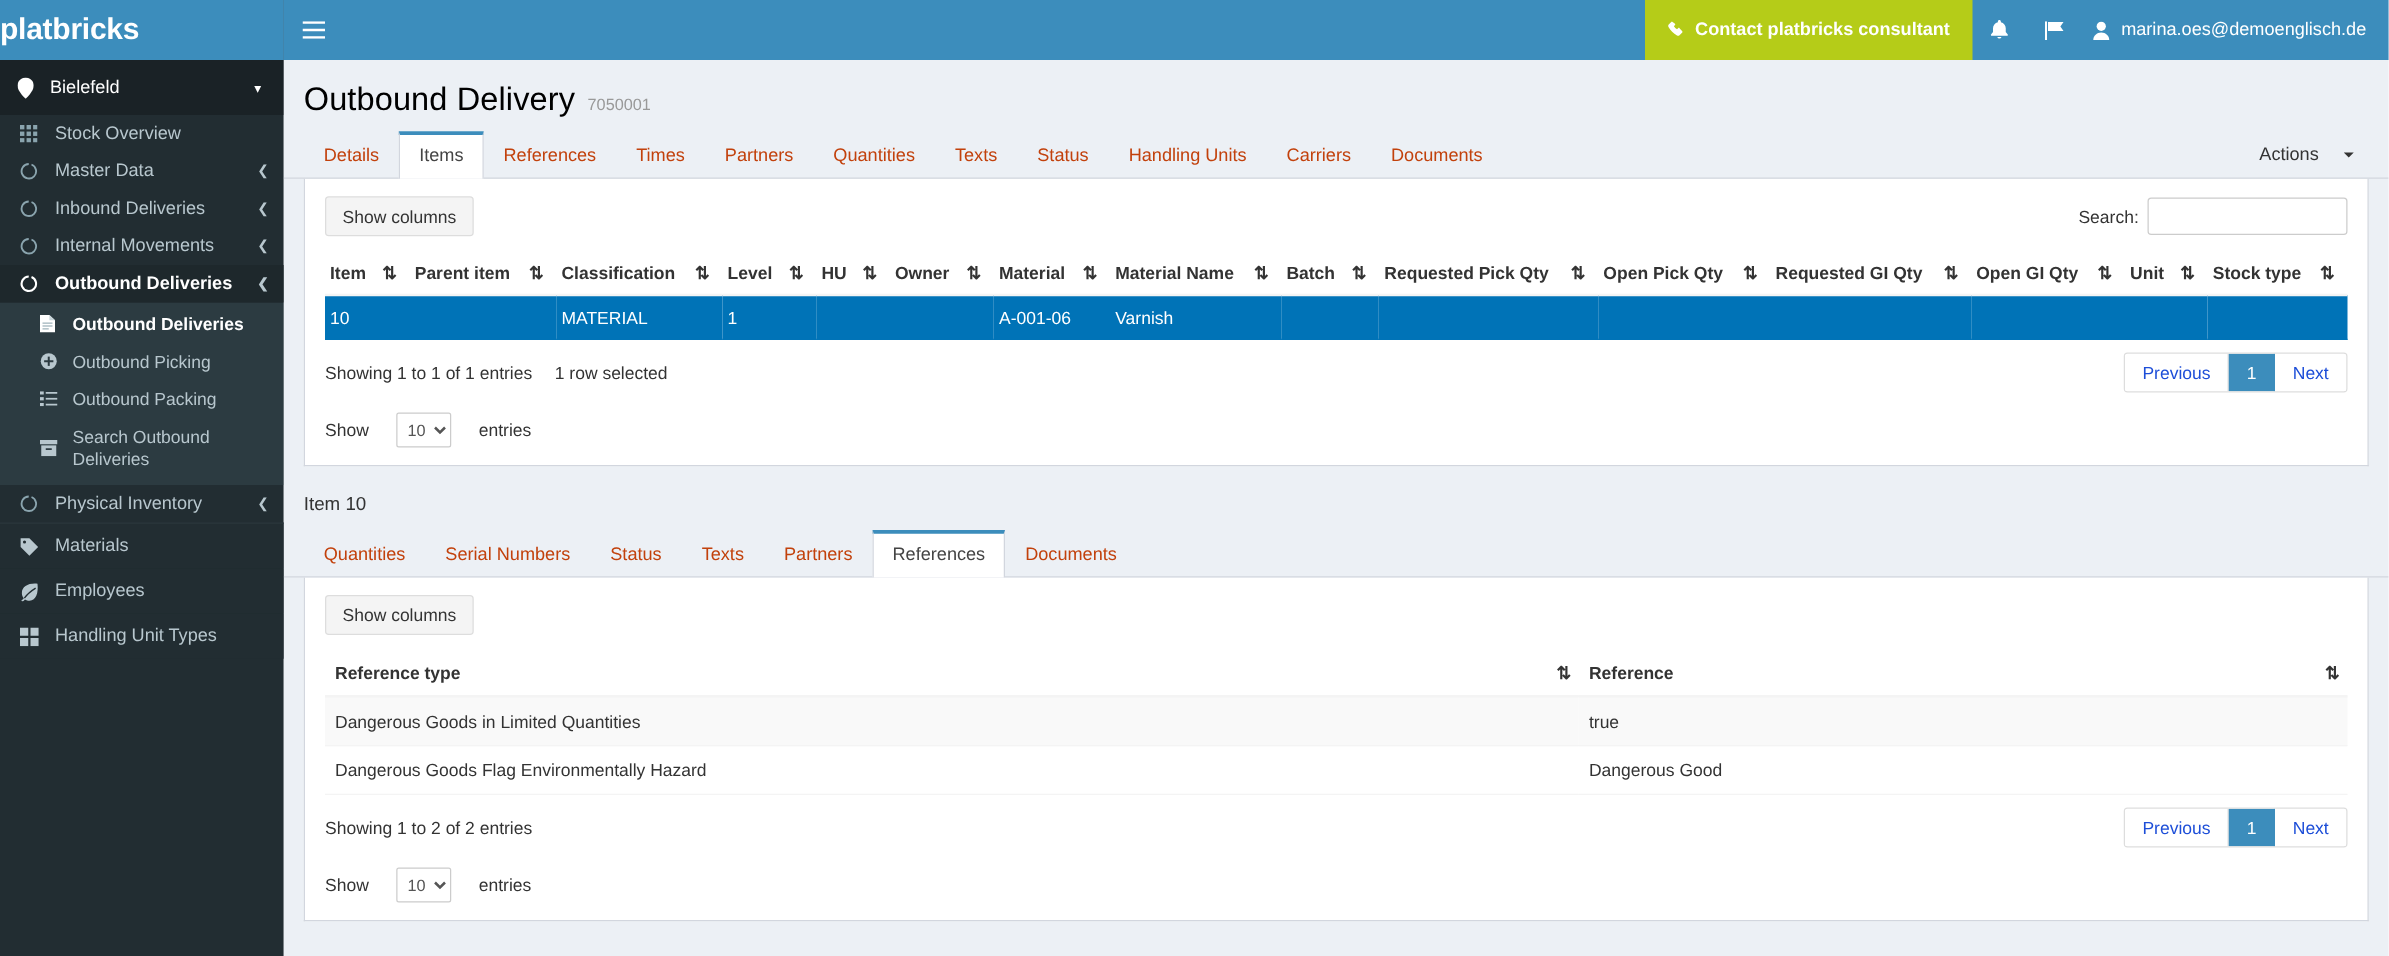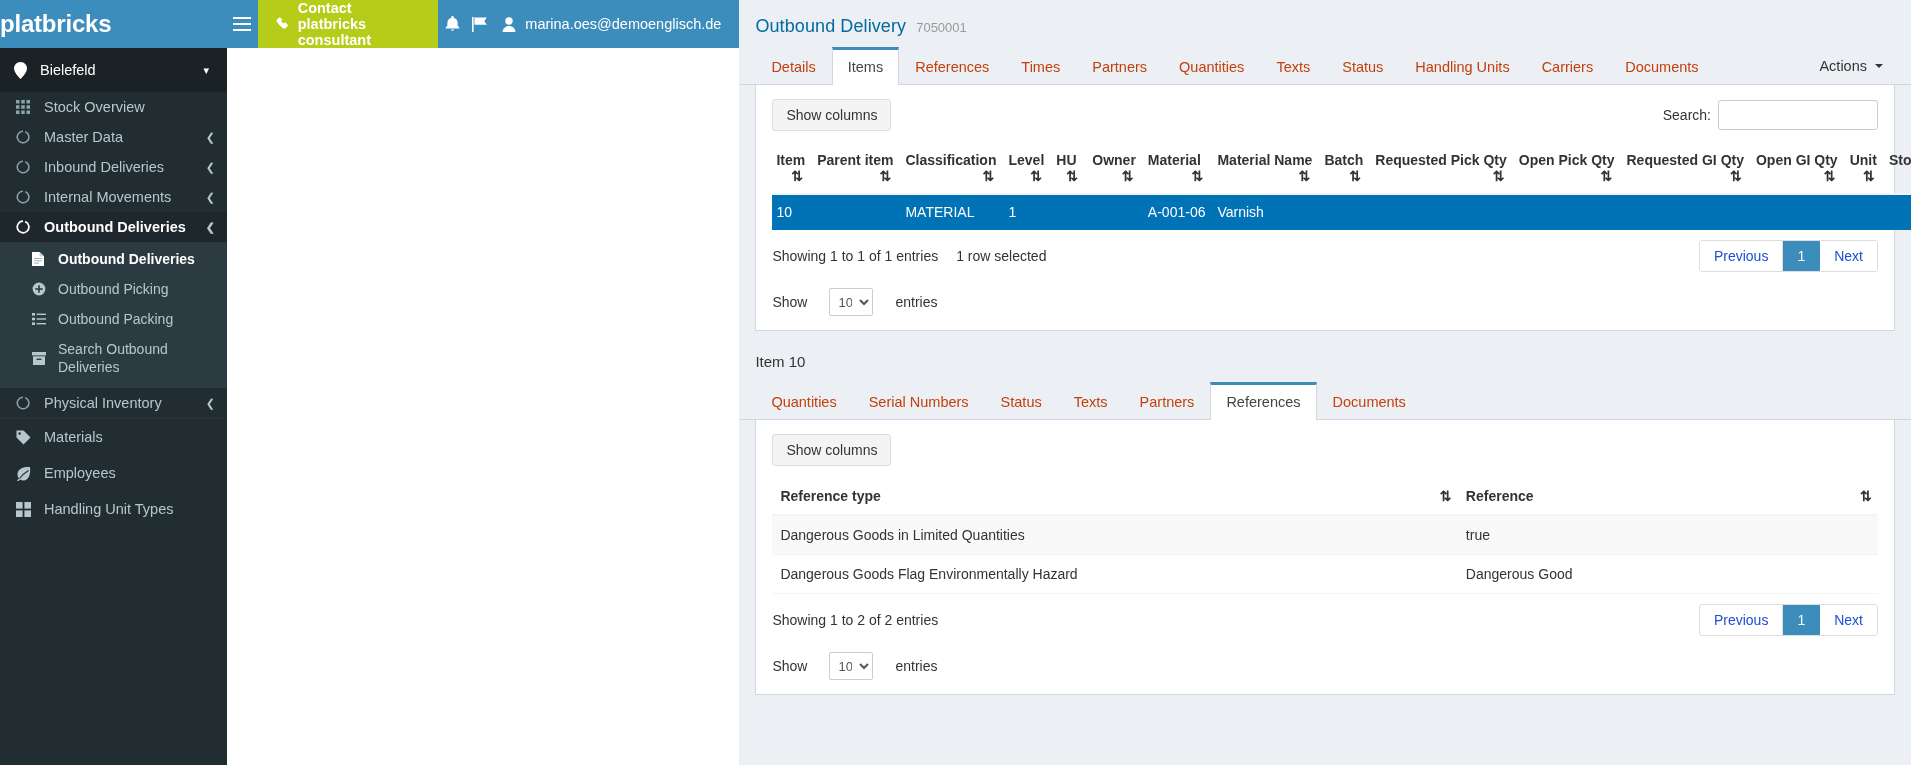--- a/index.html
+++ b/index.html
@@ -58,21 +58,21 @@
   .mi.big { min-height: 36px; padding-top: 9px; padding-bottom: 9px; }
   .mi.sep-top { border-top: 1px solid #2b373c; }
   .mi.lower { background: #222d32; color: #b8c7ce; }
 
   .sub-wrap { background: #2c3b41; padding: 2px 0 6px 0; }
   .sub-wrap .mi { background: transparent; }
 
   svg.i { display: block; }
 
   
-  .main { flex: 1; display: flex; flex-direction: row; min-width: 0; }
+  .main { flex: 1; display: flex; flex-direction: column; min-width: 0; }
 
   .topbar {
     height: 48px; flex: 0 0 48px;
     background: #3c8dbc;
     display: flex; align-items: stretch;
   }
   .hamb {
     width: 48px; display: flex; align-items: center; justify-content: center;
     color: #ffffff;
   }
@@ -94,21 +94,21 @@
 
   .content {
     flex: 1; background: #ecf0f5; overflow: hidden;
     padding: 0;
   }
 
   .page-head {
     padding: 16px 24px 10px 16px;
     display: flex; align-items: baseline; gap: 10px;
   }
-  .page-title { font-size: 18px; font-weight: 300; color: #0369a1; letter-spacing: 0.1px; }
+  .page-title { font-size: 26px; font-weight: 300; color: #000000; letter-spacing: 0.1px; }
   .page-sub { font-size: 13px; color: #999; }
 
   
   .tabstrip {
     display: flex; align-items: flex-end;
     padding: 0 16px 0 16px;
     border-bottom: 1px solid #d2d6de;
     background: transparent;
     position: relative;
   }
@@ -125,21 +125,21 @@
     background: #ffffff;
     border-color: #d2d6de;
     border-top: 3px solid #3c8dbc;
     padding-top: 9px;
     color: #444;
   }
   .tabstrip .actions {
     margin-left: auto;
     padding: 10px 12px 10px 0;
     font-size: 14.5px; color: #333;
-    display: flex; align-items: center; gap: 8px;
+    display: flex; align-items: center; gap: 20px;
   }
   .caret-d {
     width: 0; height: 0;
     border-left: 4px solid transparent;
     border-right: 4px solid transparent;
     border-top: 4px solid #333;
   }
 
   .panel {
     background: #ffffff;

